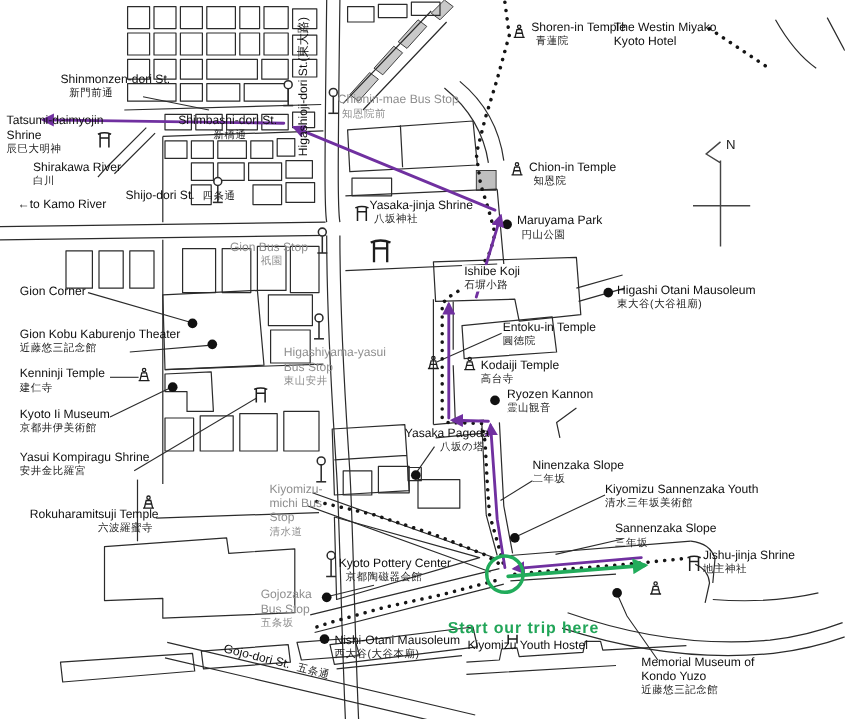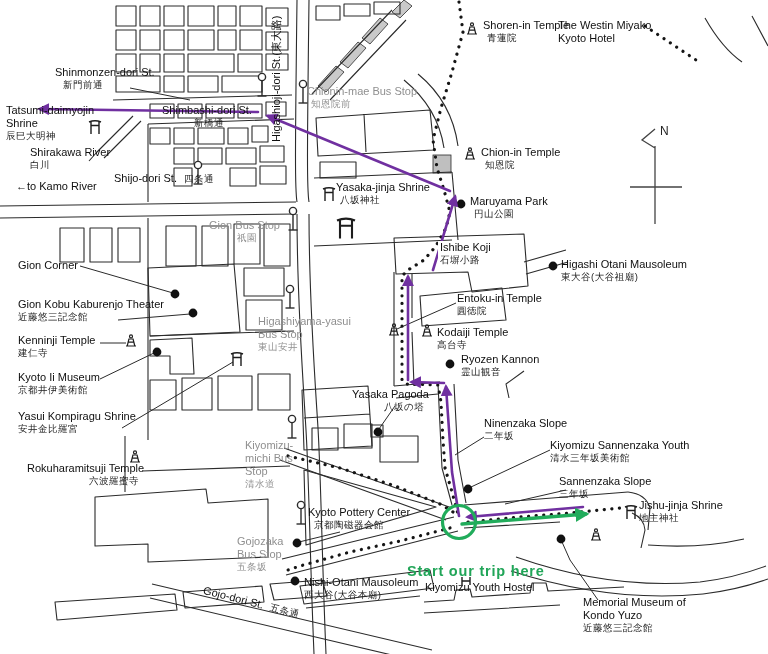--- a/index.html
+++ b/index.html
@@ -315,21 +315,21 @@
   <span class="jp" style="margin-left:4px">八坂神社</span>
 </div>
 <div class="lbl nowrap" style="left:470px;top:195px">
   <span class="en">Maruyama Park</span>
   <span class="jp" style="margin-left:4px">円山公園</span>
 </div>
 <div class="lbl gray nowrap" style="left:209px;top:219px">
   <span class="en">Gion Bus Stop</span>
   <span class="jp" style="margin-left:28px">祇園</span>
 </div>
-<div class="lbl bgw nowrap" style="left:438px;top:241px">
+<div class="lbl bgw nowrap" style="left:420px;top:241px">
   <span class="en">Ishibe Koji</span>
   <span class="jp">石塀小路</span>
 </div>
 <div class="lbl nowrap" style="left:561px;top:258px">
   <span class="en">Higashi Otani Mausoleum</span>
   <span class="jp">東大谷(大谷祖廟)</span>
 </div>
 <div class="lbl nowrap" style="left:18px;top:259px">
   <span class="en">Gion Corner</span>
 </div>
@@ -358,21 +358,21 @@
   <span class="jp">圓徳院</span>
 </div>
 <div class="lbl nowrap" style="left:437px;top:326px">
   <span class="en">Kodaiji Temple</span>
   <span class="jp">高台寺</span>
 </div>
 <div class="lbl nowrap" style="left:461px;top:353px">
   <span class="en">Ryozen Kannon</span>
   <span class="jp">霊山観音</span>
 </div>
-<div class="lbl nowrap" style="left:352px;top:388px">
+<div class="lbl nowrap" style="left:368px;top:388px">
   <span class="en">Yasaka Pagoda</span>
   <span class="jp" style="margin-left:32px">八坂の塔</span>
 </div>
 <div class="lbl nowrap" style="left:484px;top:417px">
   <span class="en">Ninenzaka Slope</span>
   <span class="jp">二年坂</span>
 </div>
 <div class="lbl nowrap" style="left:550px;top:439px">
   <span class="en">Kiyomizu Sannenzaka Youth</span>
   <span class="jp">清水三年坂美術館</span>

